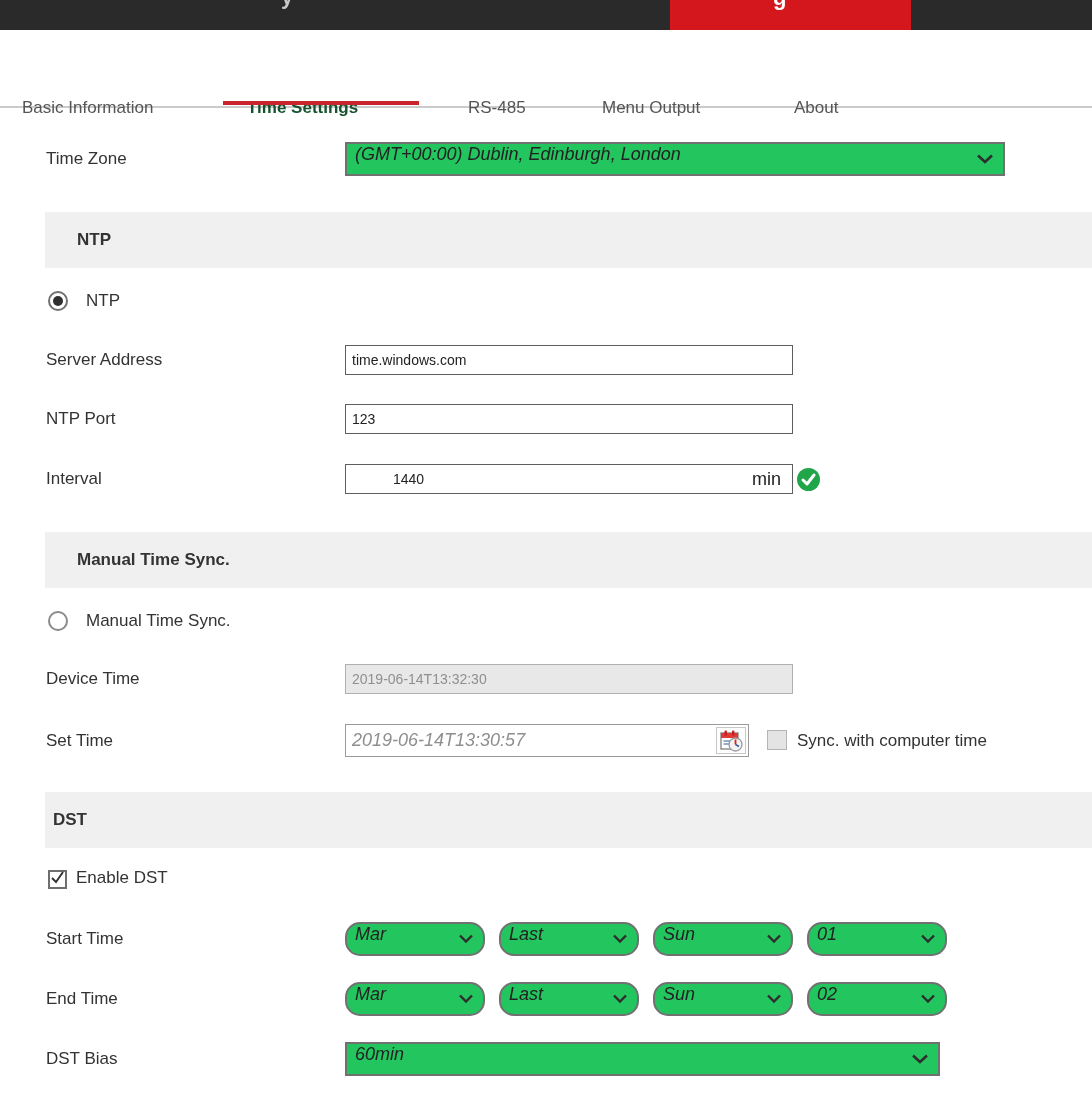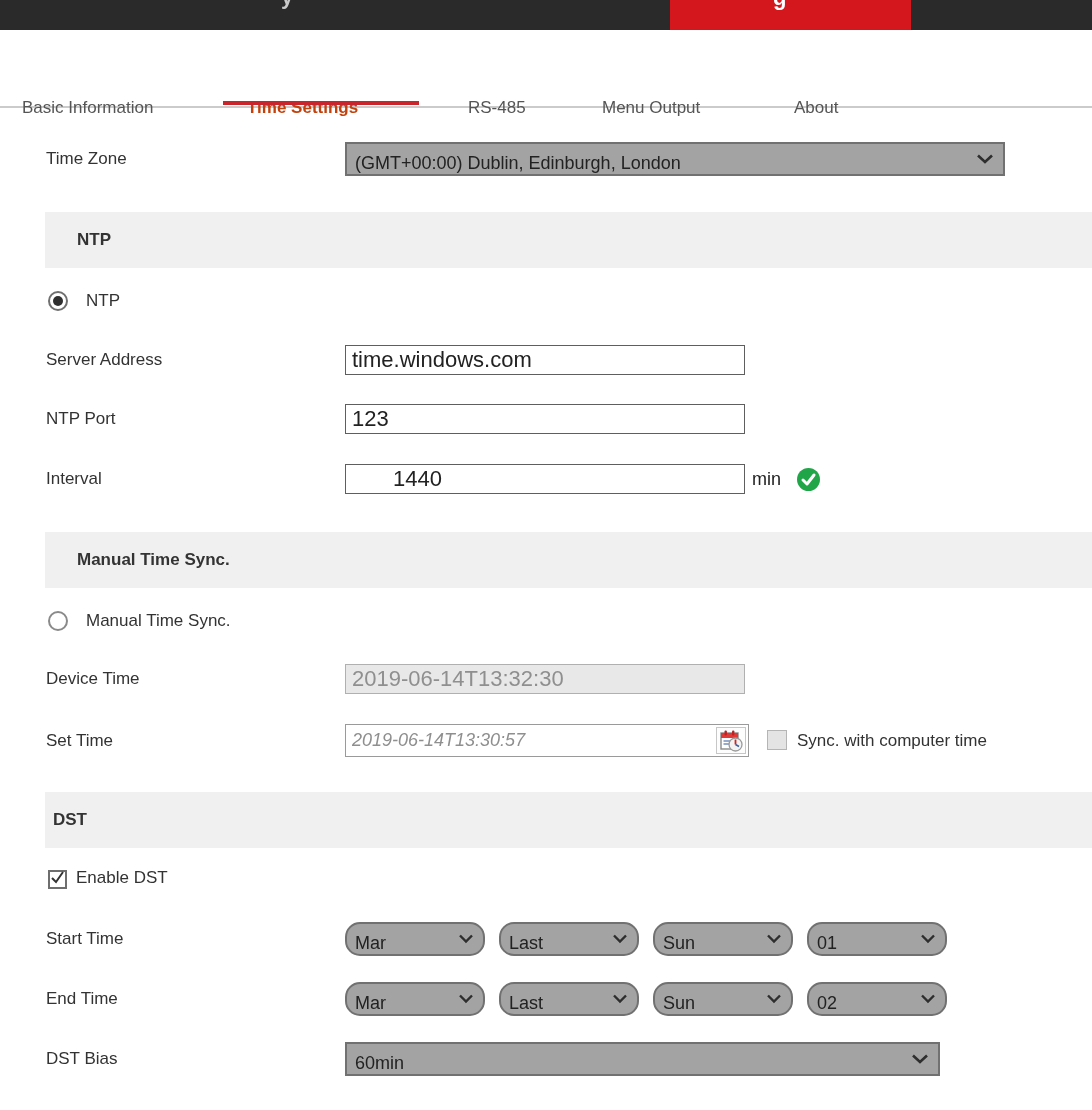--- a/index.html
+++ b/index.html
@@ -9,31 +9,31 @@
   
   .topbar { position:absolute; left:0; top:0; width:1092px; height:30px; background:#2b2a2a; overflow:hidden; }
   .nav-active { position:absolute; left:670px; top:0; width:241px; height:30px; background:#d4161d; overflow:hidden; }
   .frag { position:absolute; font-weight:bold; font-size:22px; }
   .frag-left { left:281px; top:-16px; color:#c9c9c9; }
   .frag-right { position:absolute; left:103px; top:-15px; color:#ffffff; font-weight:bold; font-size:22px; }
 
   
   .tabbar { position:absolute; left:0; top:30px; width:1092px; height:78px; background:#fff; border-bottom:2px solid #cbcbcb; }
   .tab { position:absolute; top:68px; font-size:17px; color:#555; cursor:pointer; white-space:nowrap;text-align:right; }
-  .tab.active { color:#c2410c; font-weight:bold; }
+  .tab.active { color:#14532d; font-weight:bold; }
   .tab-underline { position:absolute; left:223px; bottom:1px; width:196px; height:4px; background:#c9252c; }
 
   
   .lbl { position:absolute; left:46px; font-size:17px; color:#333; white-space:nowrap; }
   .sechdr { position:absolute; left:45px; width:1047px; height:56px; background:#f0f0f0; line-height:56px; padding-left:32px; font-size:17px; font-weight:bold; color:#333; }
 
-  .inp { position:absolute; left:345px; width:400px; height:30px; border:1px solid #5e5e5e; background:#fff; font-family:"Liberation Sans", sans-serif; font-size:22px; color:#222; padding:0 6px; }
+  .inp { position:absolute; left:345px; width:448px; height:30px; border:1px solid #5e5e5e; background:#fff; font-family:"Liberation Sans", sans-serif; font-size:14px; color:#222; padding:0 6px; }
   .inp.disabled { background:#e8e8e8; border-color:#b0b0b0; color:#8f8f8f; }
 
-  .sel { position:absolute; border:2px solid #717171; background:#a3a3a3; font-size:18px; color:#222; display:flex; align-items:flex-end; padding-left:8px; cursor:pointer; white-space:nowrap; overflow:hidden; }
+  .sel { position:absolute; border:2px solid #717171; background:#22c55e; font-size:18px; color:#222; display:flex; align-items:flex-start; padding-left:8px; cursor:pointer; white-space:nowrap; overflow:hidden;font-style:italic; }
   .chev { position:absolute; right:9px; top:50%; transform:translateY(-50%); }
 
   .radio { position:absolute; width:20px; height:20px; border:2px solid #8a8a8a; border-radius:50%; background:#fff; cursor:pointer; }
   .radio.sel-on { border-color:#707070; }
   .radio.sel-on::after { content:""; position:absolute; left:3px; top:3px; width:10px; height:10px; border-radius:50%; background:#2f2f2f; }
   .rlabel { position:absolute; left:86px; height:20px; line-height:20px; font-size:17px; color:#333; }
 
   .unit { position:absolute; left:752px; height:30px; line-height:30px; font-size:18px; color:#222; }
   .okicon { position:absolute; left:797px; top:468px; width:23px; height:23px; border-radius:50%; background:#21a549; }
 

